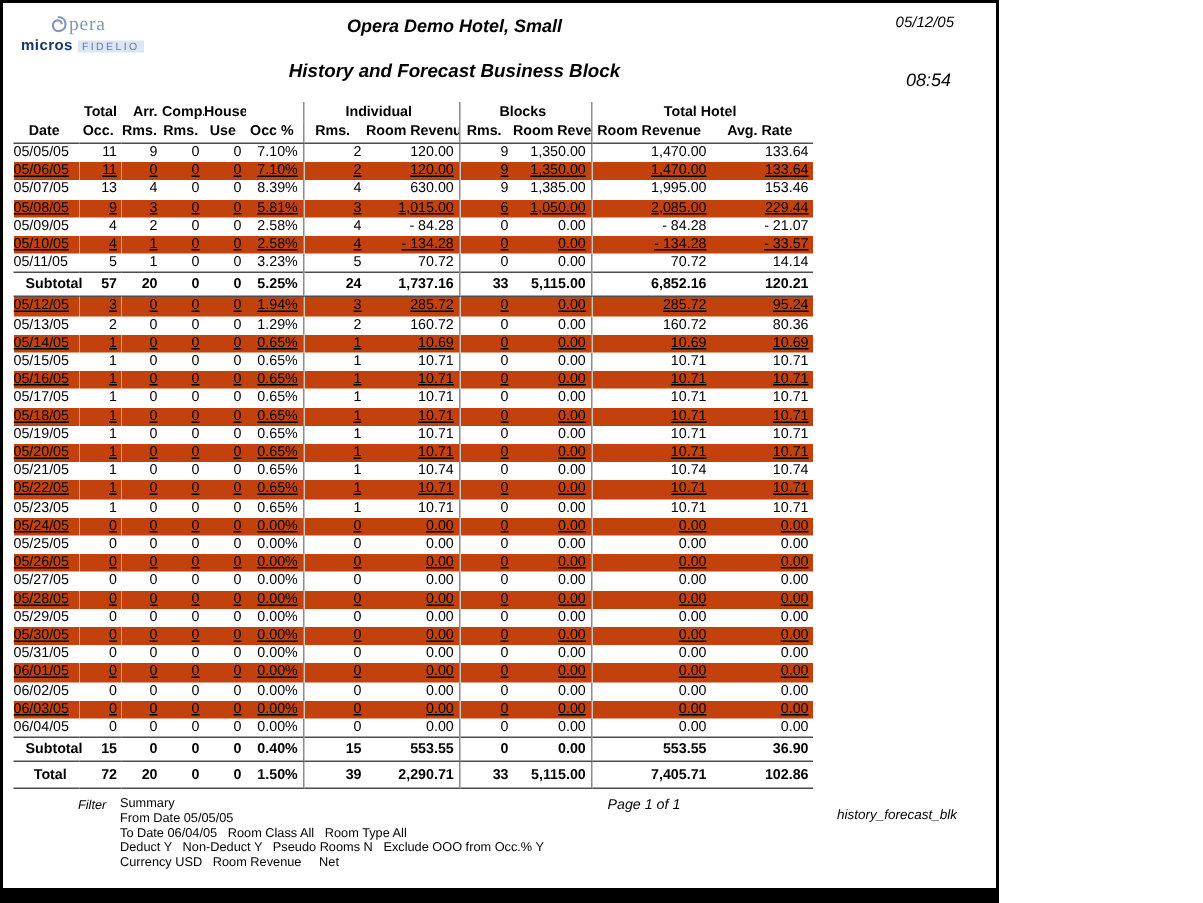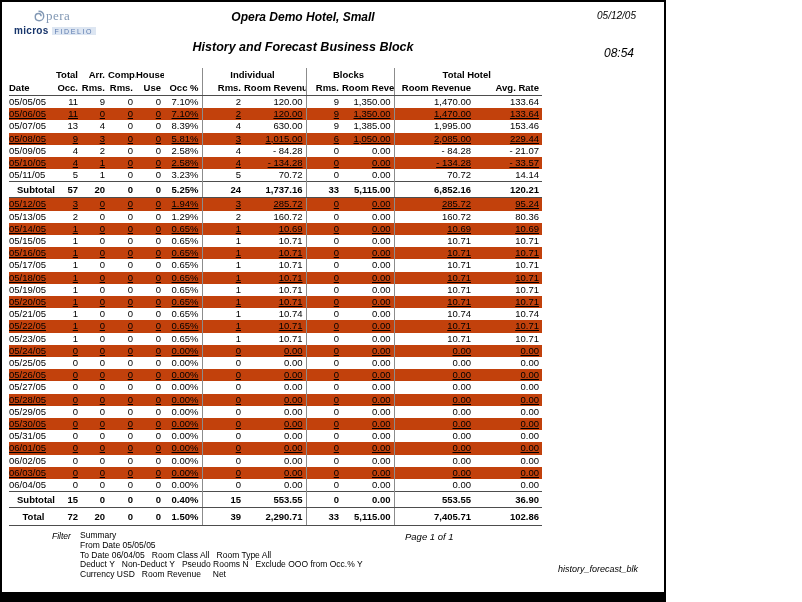--- a/index.html
+++ b/index.html
@@ -17,38 +17,38 @@
   .report-date{position:absolute;top:8px;right:28px;font-size:10px;font-style:italic;}
   .report-title{position:absolute;top:38px;left:0;right:60px;text-align:center;font-size:12.5px;font-weight:bold;font-style:italic;}
   .report-time{position:absolute;top:44px;right:30px;font-size:12px;font-style:italic;}
 
   
   table.report{position:absolute;left:7px;top:66px;width:526px;border-collapse:collapse;table-layout:fixed;font-size:9.5px;color:#000;}
   table.report th,table.report td{padding:0 3px 0 0;white-space:nowrap;overflow:hidden;}
   col.c0{width:44px}col.c1{width:28px}col.c2{width:27px}col.c3{width:28px}col.c4{width:28px}col.c5{width:38px}
   col.c6{width:42px}col.c7{width:62px}col.c8{width:36px}col.c9{width:52px}col.c10{width:80px}col.c11{width:68px}
   thead th{font-weight:bold;vertical-align:bottom;line-height:13px;height:13px;}
-  thead tr.r2 th{border-bottom:1px solid #4d4d4d;padding-bottom:1px;}
+  thead tr.r2 th{border-bottom:1px solid #4d4d4d;padding-bottom:1px;text-align:center;}
   .num{text-align:right;}
   .date{text-align:left;padding-left:2px;}
   .grp{text-align:center;}
   .sep{border-left:1px solid #8c8c8c;}
   td:last-child,th:last-child{padding-right:10px;}
   tbody td{height:12.2px;line-height:12.2px;}
   tr.shaded{background:#c2410c;text-decoration:underline;}
   tr.sub td{border-top:1px solid #4d4d4d;border-bottom:1px solid #4d4d4d;font-weight:bold;height:15px;line-height:15px;}
   tr.total td{border-bottom:1px solid #4d4d4d;font-weight:bold;height:17px;line-height:17px;}
   tr.sub td.date,tr.total td.date{text-align:center;padding-left:8px;overflow:visible;}
 
   
   .footer{position:absolute;left:10px;top:529px;display:flex;font-size:8.5px;margin-left:40px;}
   .filter-label{font-style:italic;width:28px;flex:none;}
   .filter-lines div{line-height:9.8px;white-space:pre;}
   .page-indicator{position:absolute;left:403px;top:529px;font-size:9.5px;font-style:italic;}
-  .report-name{position:absolute;right:26px;top:562px;font-size:9px;font-style:italic;}
+  .report-name{position:absolute;right:26px;top:536px;font-size:9px;font-style:italic;}
 </style>
 </head>
 <body>
 
 <div class="frame">
 
   <div class="logo">
     <div class="opera-line">
       <svg width="13" height="13" viewBox="0 0 20 20">
         <path d="M10 2 C15 2 18 5 18 9.5 C18 14 14.5 16.5 11 16.5 C7 16.5 5 13.5 5 10.5 C5 7.5 7.2 5.5 10 5.5 C12.5 5.5 14 7.5 14 9.5" fill="none" stroke="#8298b4" stroke-width="2.2"></path>

